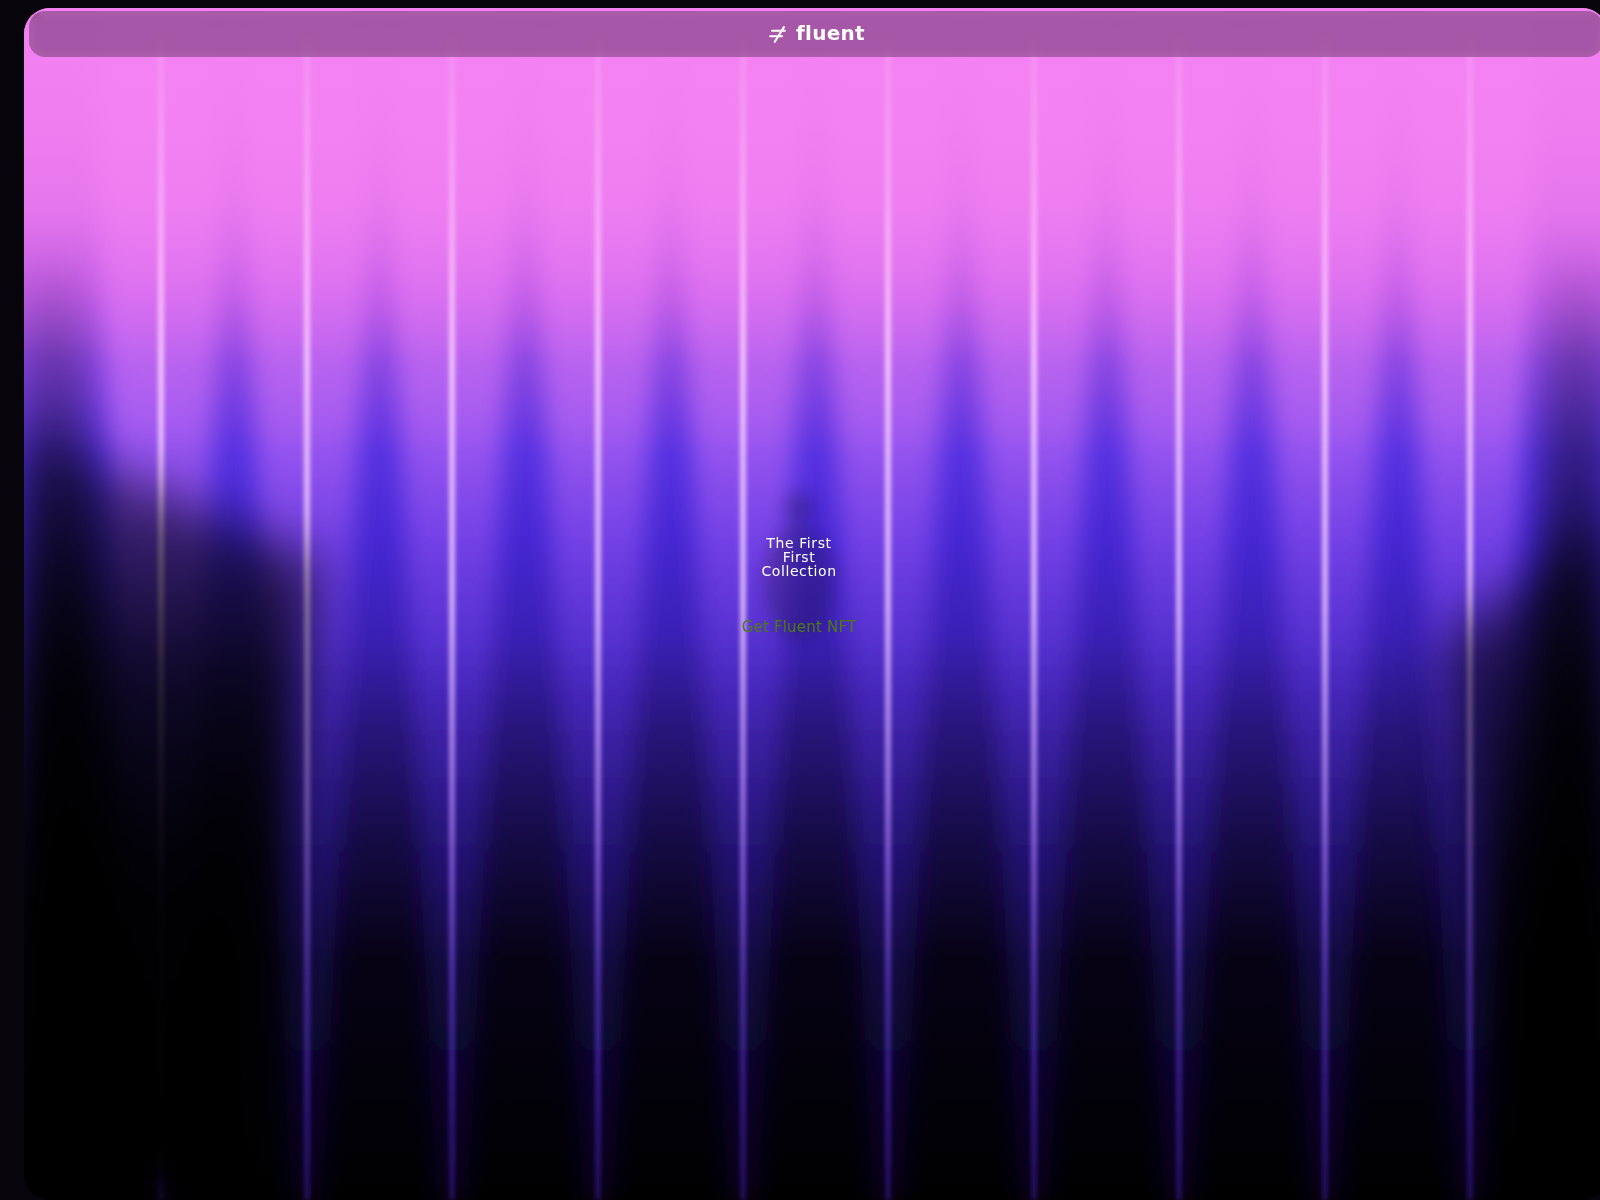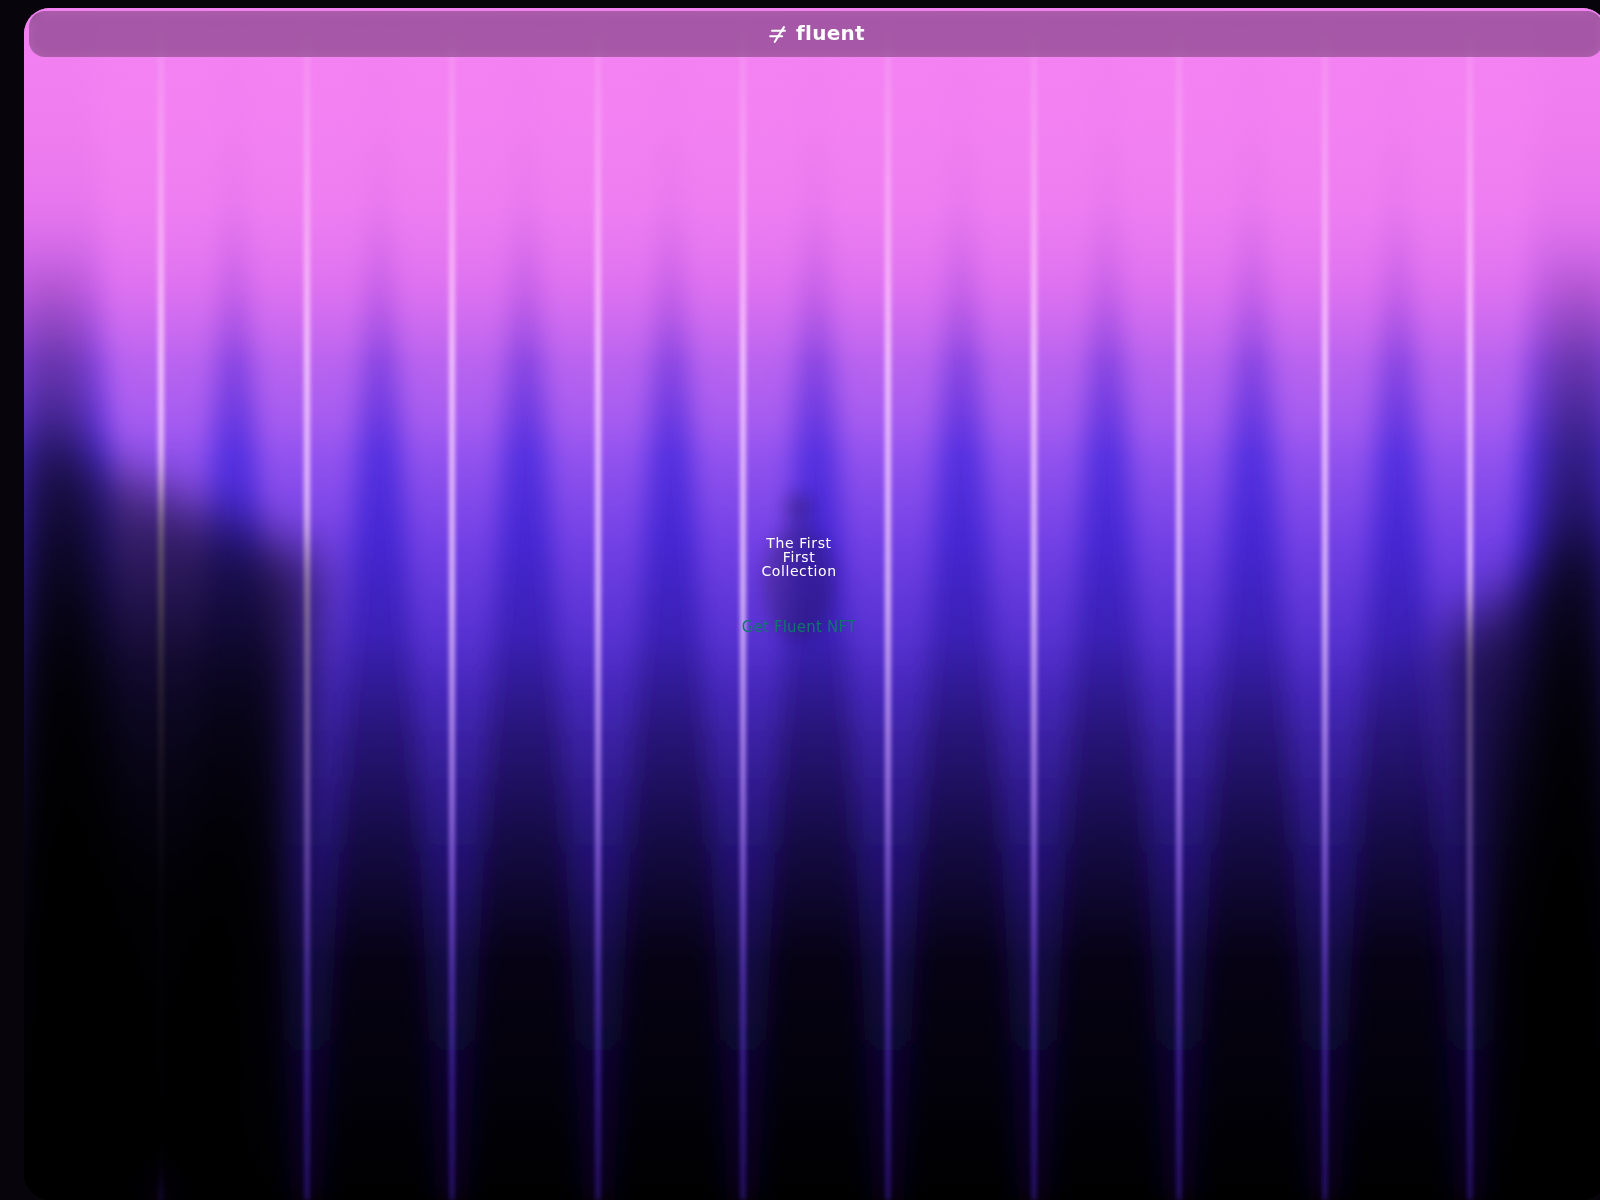--- a/index.html
+++ b/index.html
@@ -87,21 +87,21 @@
     font-weight: 500;
     letter-spacing: 0.6px;
     text-align: center;
   }
   .cta-button {
     display: block;
     margin: 42px auto 0 auto;
     background: none;
     border: none;
     padding: 0;
-    color: #0f766e;
+    color: #4d7c0f;
     font-family: "DejaVu Sans", "Liberation Sans", sans-serif;
     font-size: 15px;
     line-height: 15px;
     font-weight: 500;
     letter-spacing: 0.2px;
     cursor: pointer;
   }
 </style>
 </head>
 <body>

